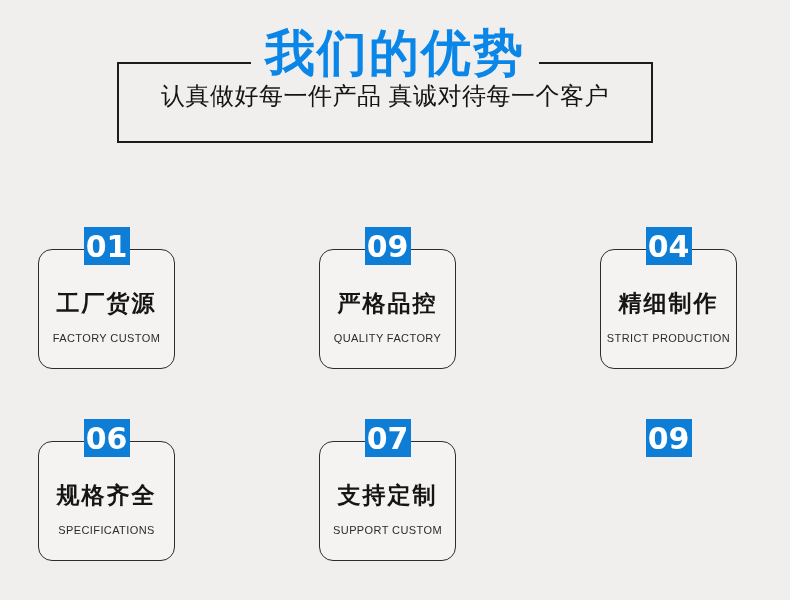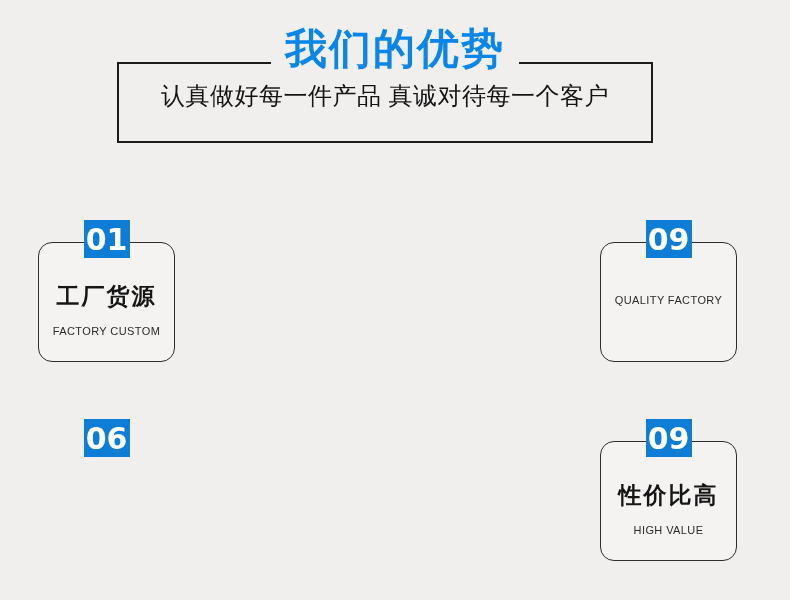--- a/index.html
+++ b/index.html
@@ -37,35 +37,35 @@
   .title-row {
     position: absolute;
     left: 0; top: 26px; width: 790px;
     text-align: center;
     z-index: 2;
   }
   .title-row span {
     display: inline-block;
     background: var(--bg);
     padding: 0 14px;
-    font-size: 42px;
+    font-size: 50px;
     line-height: 1.1;
     font-weight: 700;
     letter-spacing: 2px;
     color: var(--accent);
     white-space: nowrap;
   }
 
   
   .row {
     position: absolute;
     left: 38px; width: 699px;
     display: flex; justify-content: space-between;
   }
-  .row-1 { top: 220px; gap: 22px; }
+  .row-1 { top: 227px; gap: 22px; }
   .row-2 { top: 419px; }
 
   .card-wrap { position: relative; width: 137px; }
   .badge {
     position: absolute;
     top: 0; left: 50%;
     transform: translateX(-50%);
     width: 46px; height: 38px;
     background: var(--badge);
     color: #ffffff;
@@ -115,31 +115,46 @@
     <div class="card-wrap">
       <div class="badge">01</div>
       <div class="card">
         <div class="card-zh">工厂货源</div>
         <div class="card-en">FACTORY CUSTOM</div>
       </div>
     </div>
     <div class="card-wrap">
       <div class="badge">09</div>
       <div class="card">
+        <div class="card-zh">严格品控</div>
         <div class="card-en">QUALITY FACTORY</div>
+      </div>
+    </div>
+    <div class="card-wrap">
+      <div class="badge">04</div>
+      <div class="card">
+        <div class="card-zh">精细制作</div>
+        <div class="card-en">STRICT PRODUCTION</div>
       </div>
     </div>
   </div>
 
   <div class="row row-2">
     <div class="card-wrap">
       <div class="badge">06</div>
+      <div class="card">
+        <div class="card-zh">规格齐全</div>
+        <div class="card-en">SPECIFICATIONS</div>
+      </div>
+    </div>
+    <div class="card-wrap">
+      <div class="badge">07</div>
+      <div class="card">
+        <div class="card-zh">支持定制</div>
+        <div class="card-en">SUPPORT CUSTOM</div>
+      </div>
     </div>
     <div class="card-wrap">
       <div class="badge">09</div>
-      <div class="card">
-        <div class="card-zh">性价比高</div>
-        <div class="card-en">HIGH VALUE</div>
-      </div>
     </div>
   </div>
 
 </div>
 
 </body></html>

